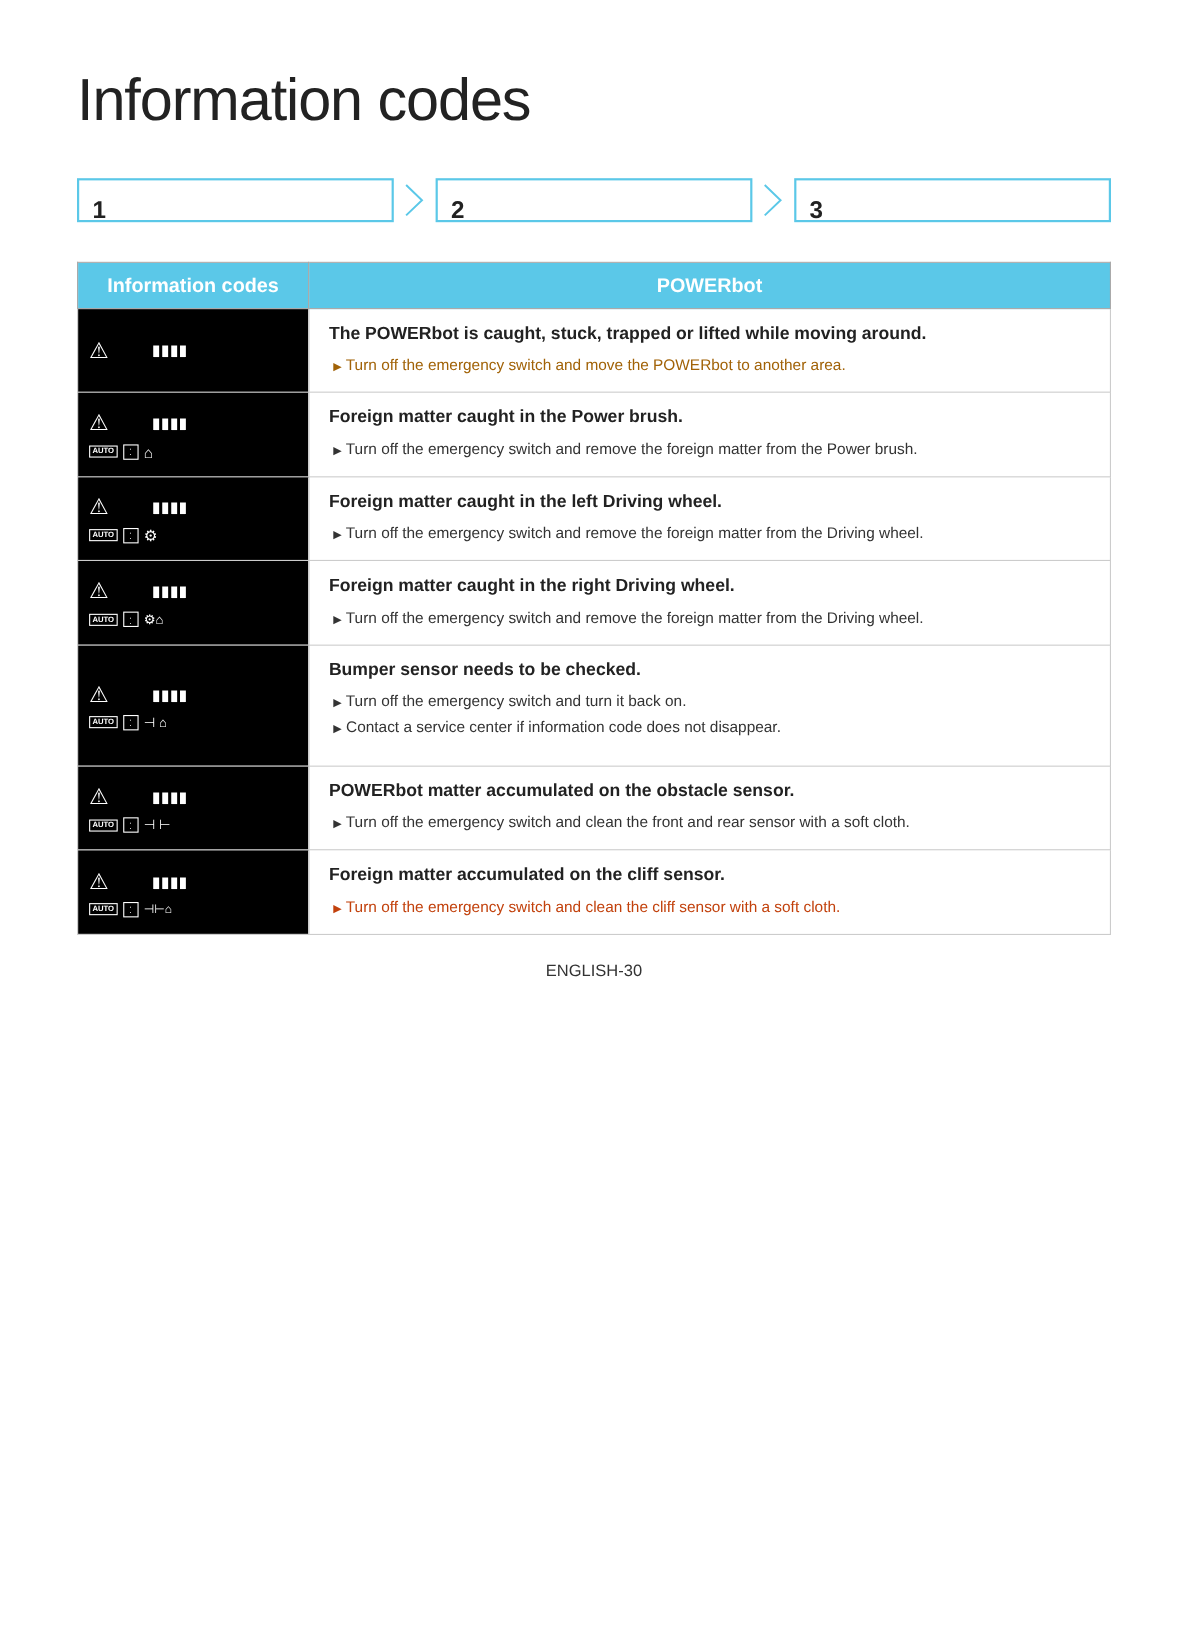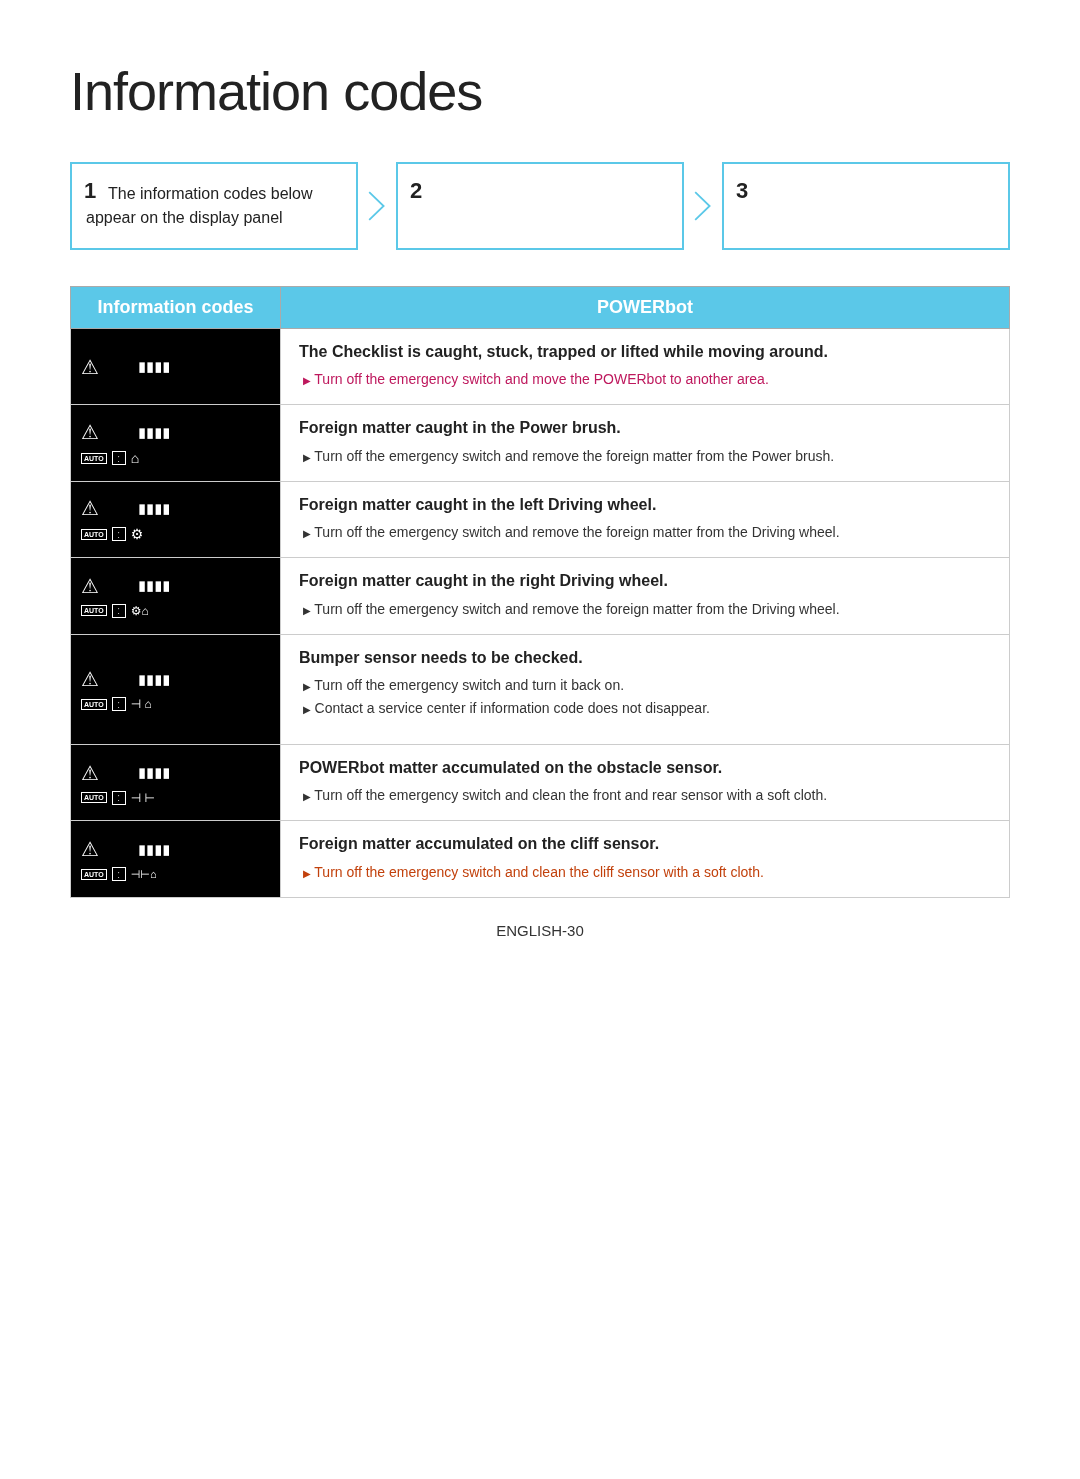--- a/index.html
+++ b/index.html
@@ -107,21 +107,20 @@
   </style>
 </head>
 <body>
 
 <h1 class="page-title">Information codes</h1>
 
 <div class="steps-row">
 
   <div class="step-box">
     <span class="step-num">1</span>
-    <span class="step-text">The information codes below appear on the display panel</span>
   </div>
 
   <div class="step-arrow">
     <svg viewBox="0 0 30 50" fill="none">
       <polyline points="2,2 26,25 2,48" stroke="#5bc8e8" stroke-width="3" fill="none"></polyline>
     </svg>
   </div>
 
   <div class="step-box">
     <span class="step-num">2</span>
@@ -150,22 +149,22 @@
   <tr>
         <td class="code-cell">
           <div style="display: flex; flex-direction: column; align-items: flex-start; gap: 6px;">
             <div style="display: flex; justify-content: space-between; width: 90px; align-items: center;">
               <span style="color: rgb(255, 255, 255); font-size: 20px;">⚠</span>
               <span style="color: rgb(255, 255, 255); font-size: 13px; font-weight: bold; letter-spacing: 1px;">▮▮▮▮</span>
             </div>
           </div>
         </td>
         <td class="checklist-cell">
-          <div class="heading">The Checklist is caught, stuck, trapped or lifted while moving around.</div>
-          <div style="font-size: 14px; color: #be185d; line-height: 1.5; padding-left: 4px; margin-bottom: 2px;"><span style="font-size:10px;">▶</span> Turn off the emergency switch and move the POWERbot to another area.</div>
+          <div class="heading">The POWERbot is caught, stuck, trapped or lifted while moving around.</div>
+          <div style="font-size: 14px; color: #a16207; line-height: 1.5; padding-left: 4px; margin-bottom: 2px;"><span style="font-size:10px;">▶</span> Turn off the emergency switch and move the POWERbot to another area.</div>
         </td>
       </tr>
       <tr>
         <td class="code-cell">
           <div style="display: flex; flex-direction: column; align-items: flex-start; gap: 6px;">
             <div style="display: flex; justify-content: space-between; width: 90px; align-items: center;">
               <span style="color: rgb(255, 255, 255); font-size: 20px;">⚠</span>
               <span style="color: rgb(255, 255, 255); font-size: 13px; font-weight: bold; letter-spacing: 1px;">▮▮▮▮</span>
             </div>
             <div style="display: flex; align-items: center; gap: 5px; width: 90px;">

